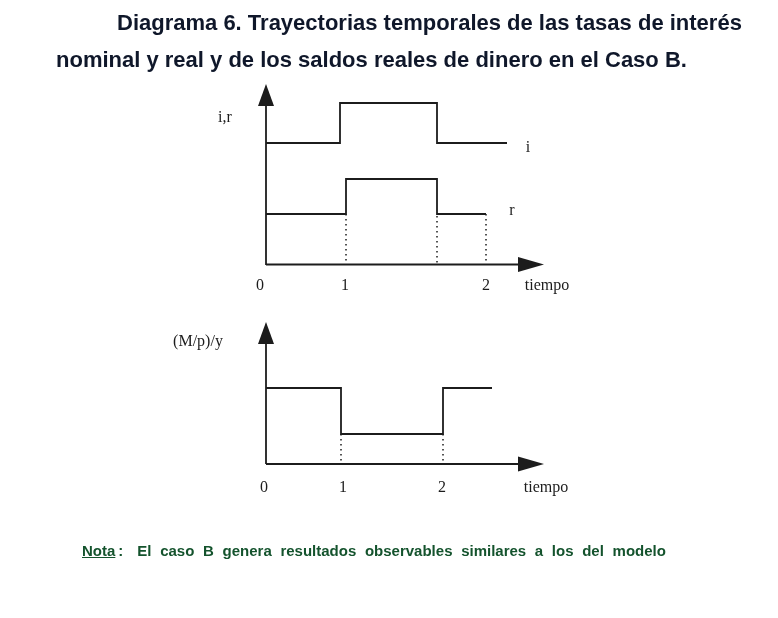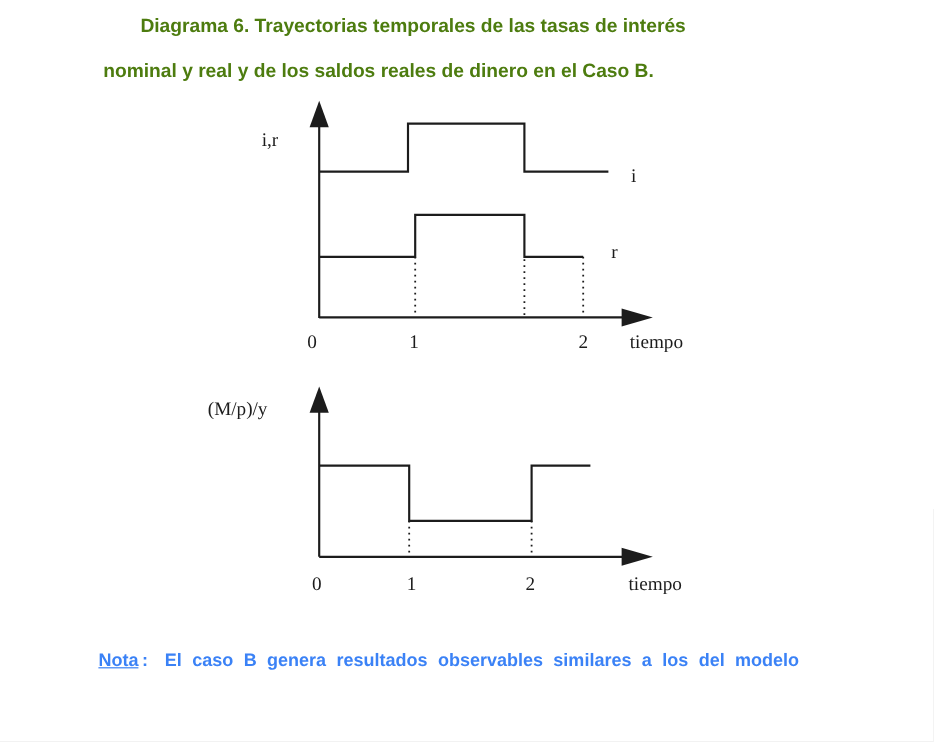--- a/index.html
+++ b/index.html
@@ -8,36 +8,36 @@
     width:778px;height:618px;
     background:#ffffff;
     overflow:hidden;
     font-family:"Liberation Sans",sans-serif;
     color:#1c1c1c;
   }
   .title-line{
     position:absolute;
     font-family:"Liberation Sans",sans-serif;
     font-weight:bold;
-    font-size:16px;
+    font-size:22px;
     line-height:26px;
     white-space:nowrap;
-    color:#4d7c0f;
+    color:#0f172a;
   }
   #title1{left:117px;top:10px;}
-  #title2{left:86px;top:47px;}
+  #title2{left:56px;top:47px;}
   #figure-svg{position:absolute;left:0;top:0;}
   .note{
     position:absolute;
     left:52px;top:540px;width:660px;
     font-family:"Liberation Sans",sans-serif;
     font-weight:bold;
     font-size:15px;
     line-height:21px;
-    color:#3b82f6;
+    color:#14532d;
   }
   .note-line1{text-indent:30px;white-space:nowrap;word-spacing:4.5px;}
   .note-line2{white-space:nowrap;}
   .note-label{text-decoration:underline;}
   .note-colon{margin-left:3px;margin-right:14px;}
 </style>
 </head>
 <body>
 
 <div class="page">

